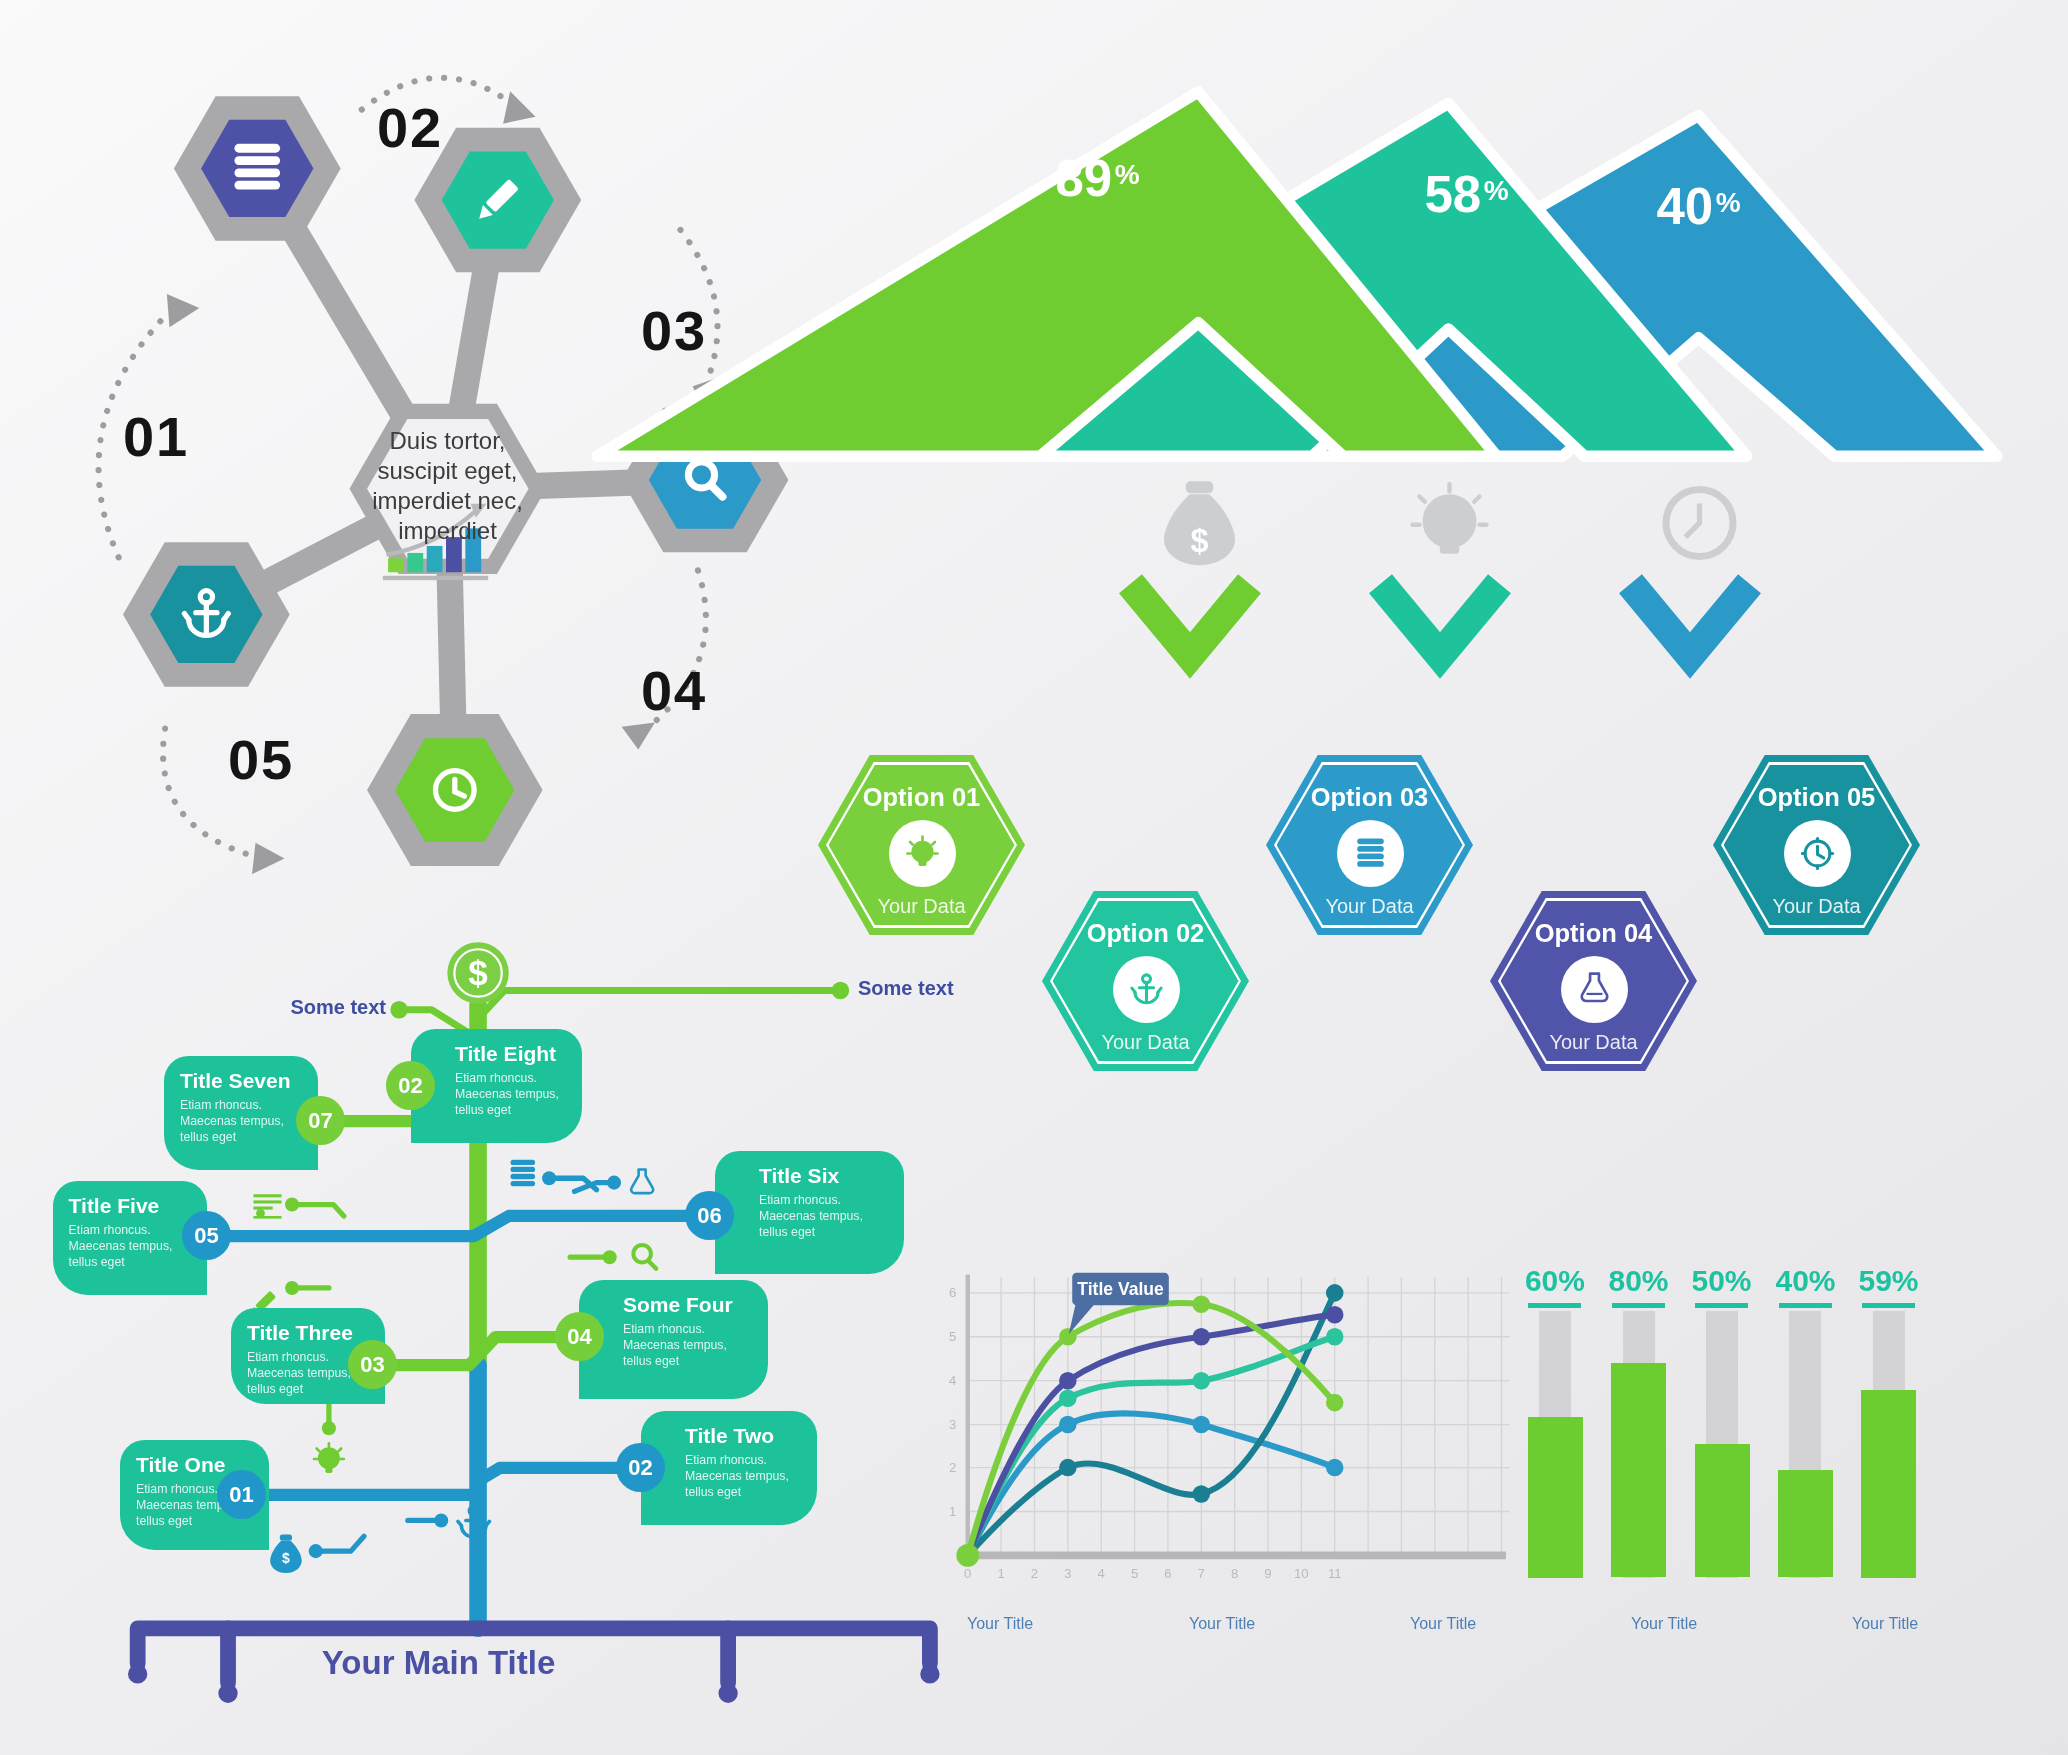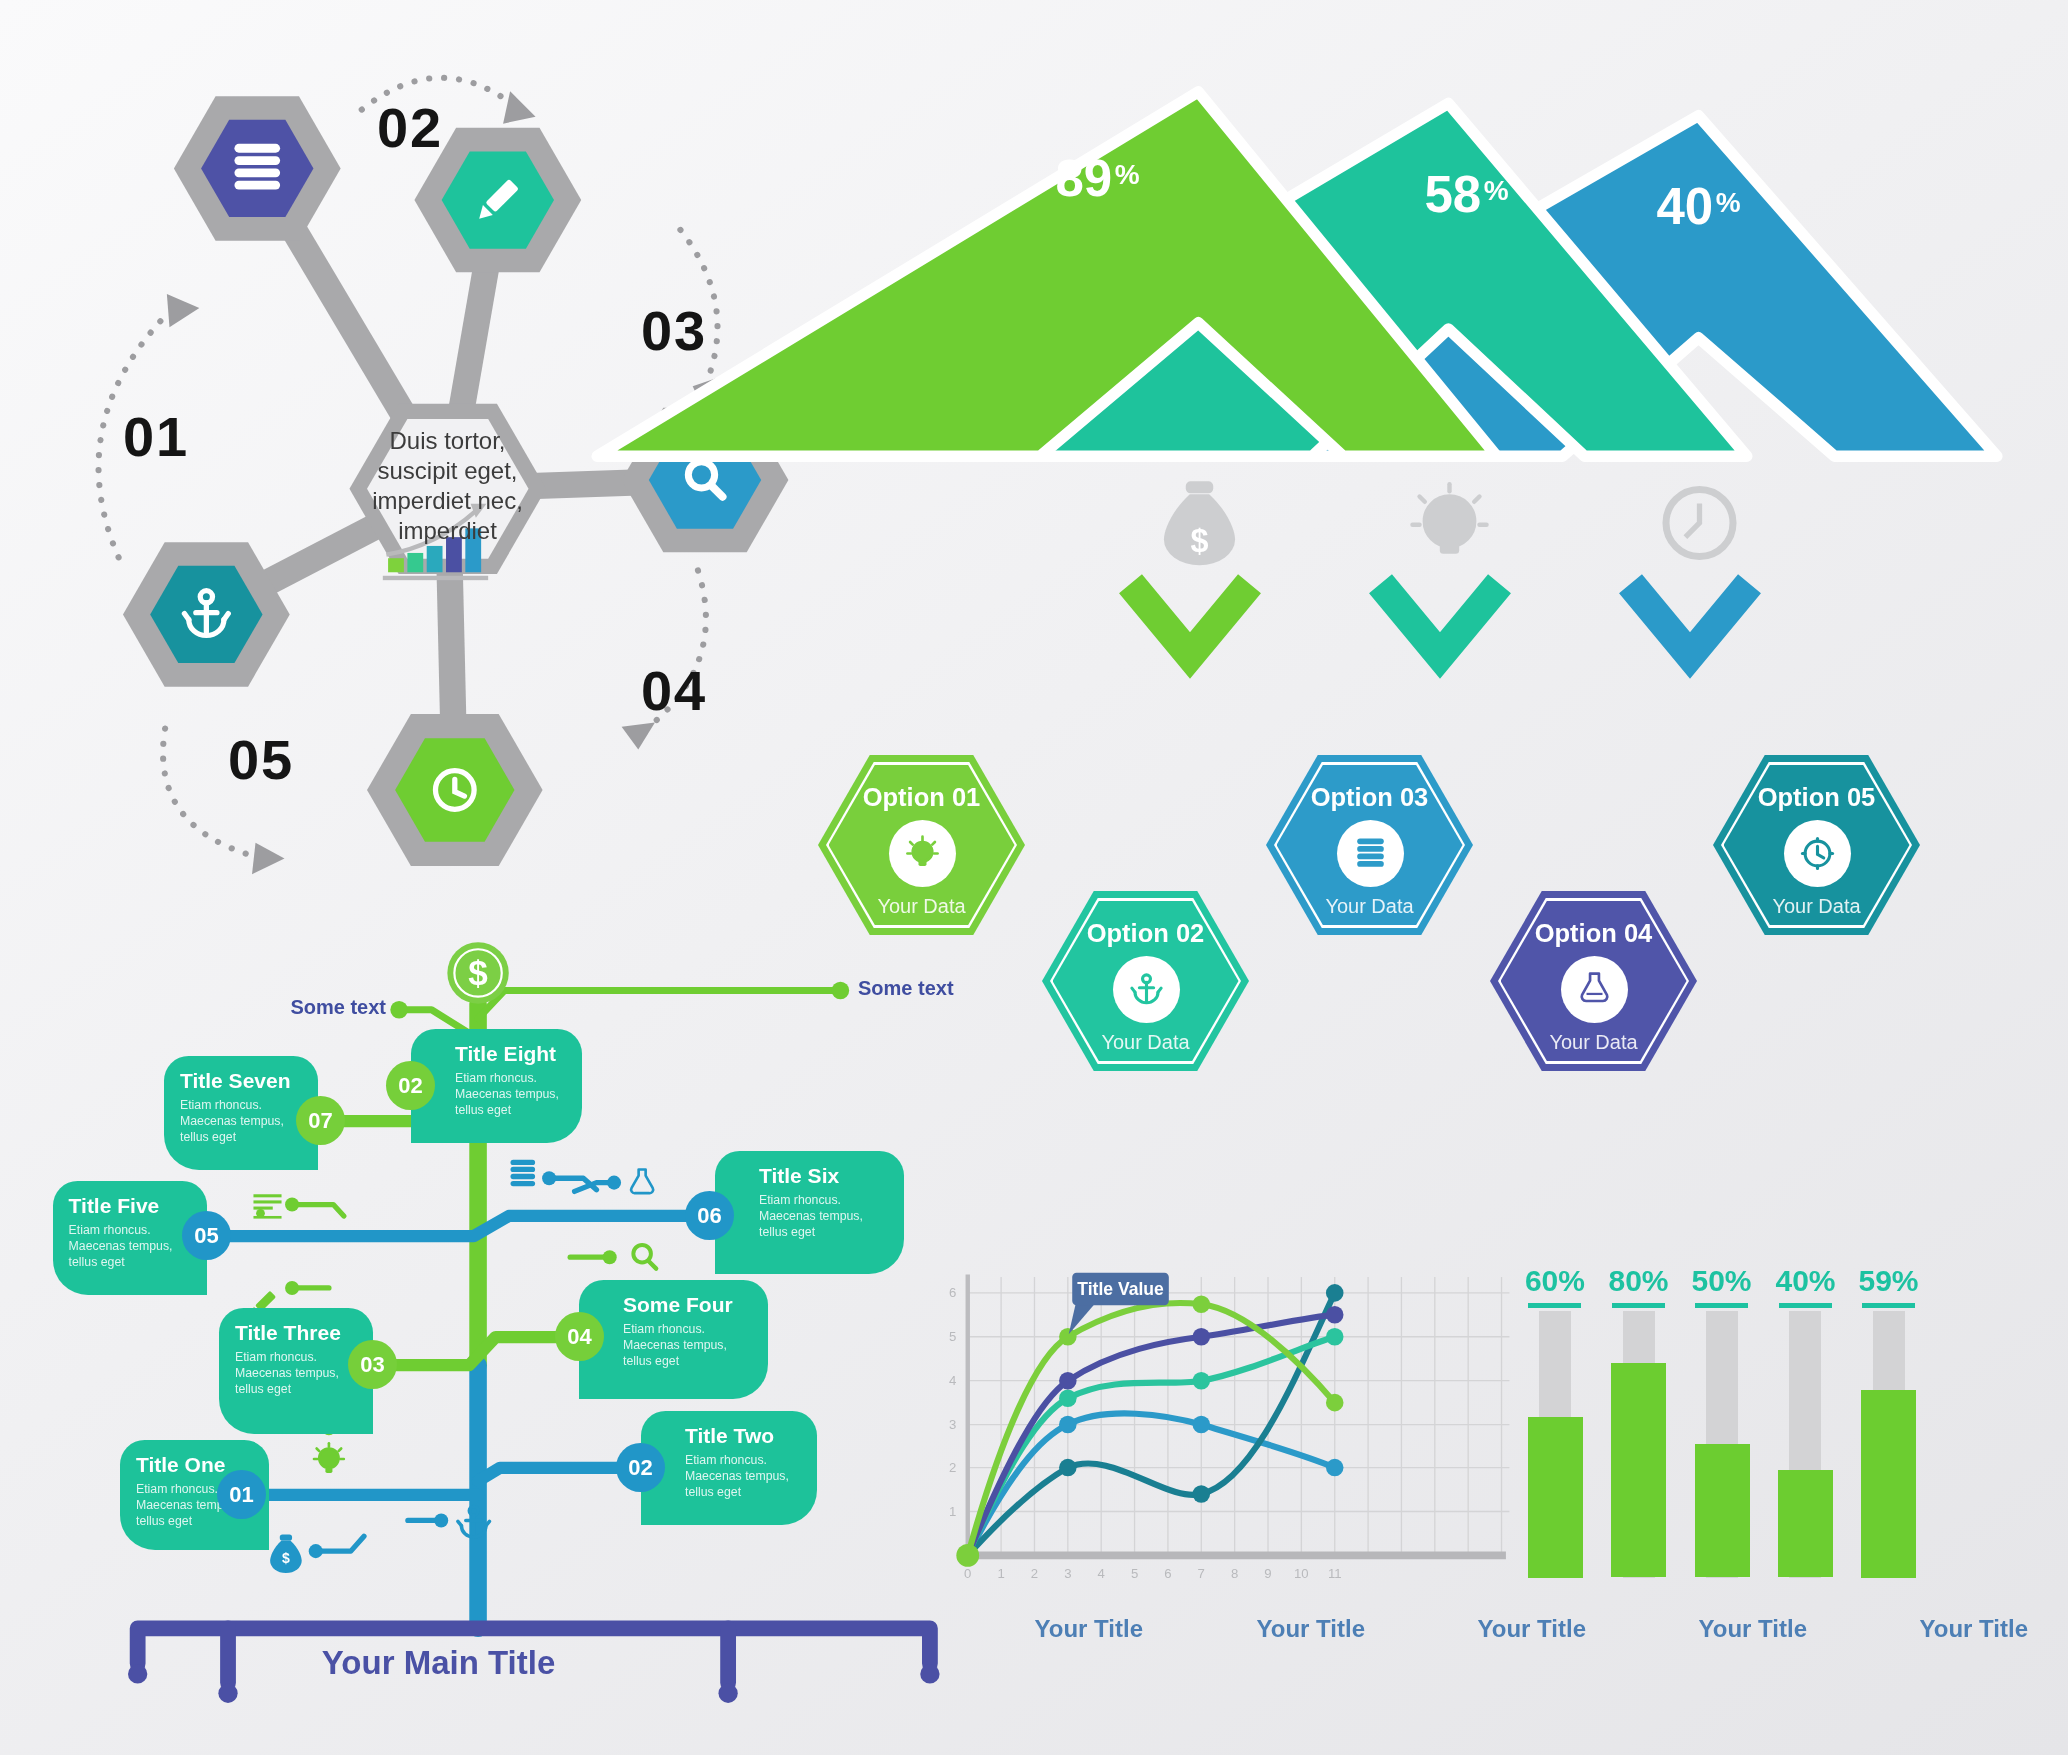--- a/index.html
+++ b/index.html
@@ -50,22 +50,22 @@
   
   .linechart{left:930px;top:1255px;width:597px;height:369px;}
   
   .barchart{left:1527px;top:1264px;width:527px;height:351px;}
   .bar{position:absolute;width:105px;text-align:center;}
   .bar .pct{font-size:30px;font-weight:800;color:#1dc2a1;}
   .bar .rule{width:53px;height:4.4px;background:#1dc2a1;margin:5.3px auto 0 auto;}
   .track{position:absolute;width:32px;background:#d3d3d5;}
   .fill{position:absolute;width:55px;background:#6ccd30;}
   
-  .ftitle{position:absolute;top:1615px;width:176px;text-align:right;font-size:24px;
-          font-weight:700;color:#4d7fb5;}
+  .ftitle{position:absolute;top:1615px;width:176px;text-align:left;font-size:16px;
+          font-weight:400;color:#4d7fb5;}
 </style>
 </head>
 <body>
 
 <div class="canvas">
 
   <section class="hexcycle">
     <svg width="808" height="913" viewBox="0 0 920 1040">
       <defs>
         <polygon id="hx6" points="1,0 0.5,0.866 -0.5,0.866 -1,0 -0.5,-0.866 0.5,-0.866"></polygon>
@@ -429,21 +429,21 @@
     </svg>
 
     <div class="tbox left" style="left:57px;top:514px;width:149px;height:110px;margin-left:28px;">
       <h3>Title One</h3>
       <p>Etiam rhoncus. Maecenas tempus, tellus eget</p>
     </div>
     <div class="tbox right" style="left:606px;top:485px;width:176px;height:114px;padding-left:44px;">
       <h3>Title Two</h3>
       <p>Etiam rhoncus. Maecenas tempus, tellus eget</p>
     </div>
-    <div class="tbox left" style="left:184px;top:382px;width:154px;height:126px;">
+    <div class="tbox left" style="left:196px;top:382px;width:154px;height:96px;">
       <h3>Title Three</h3>
       <p>Etiam rhoncus. Maecenas tempus, tellus eget</p>
     </div>
     <div class="tbox right" style="left:544px;top:354px;width:189px;height:119px;padding-left:44px;">
       <h3>Some Four</h3>
       <p>Etiam rhoncus. Maecenas tempus, tellus eget</p>
     </div>
     <div class="tbox left" style="left:17.6px;top:255px;width:154px;height:114px;">
       <h3>Title Five</h3>
       <p>Etiam rhoncus. Maecenas tempus, tellus eget</p>

